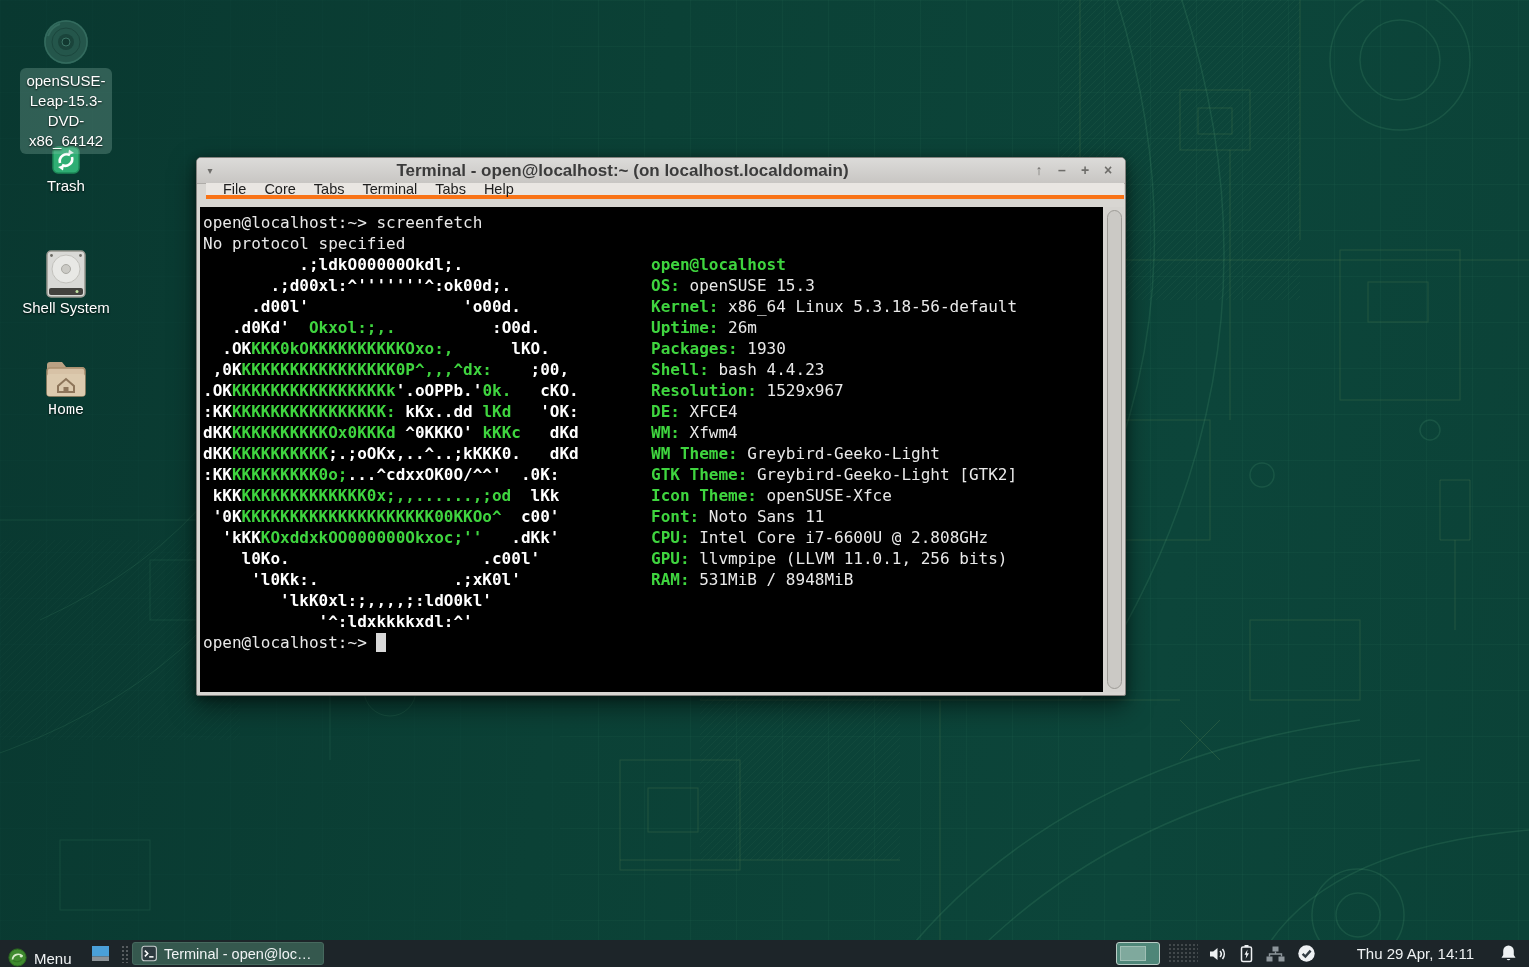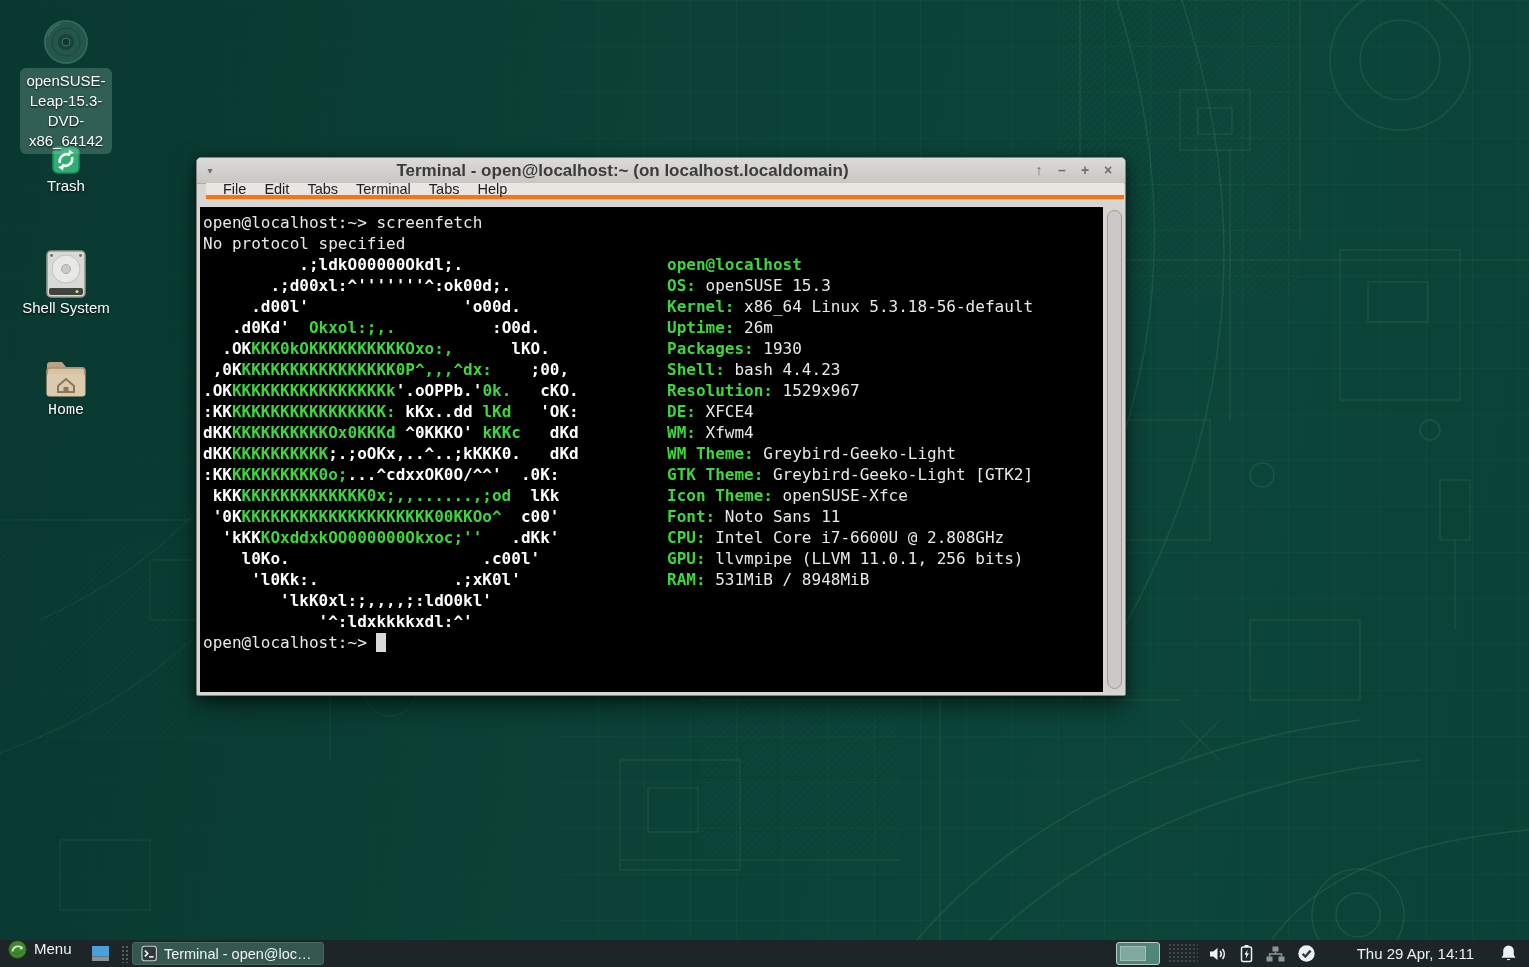--- a/index.html
+++ b/index.html
@@ -47,36 +47,36 @@
     display:flex;align-items:center;padding-left:8px;box-sizing:border-box;margin-left:8px;
   }
   .menu-item{font-size:14.5px;color:#1d1d1d;padding:0 9px;line-height:24px;}
   .term-wrap{position:absolute;left:1px;right:1px;top:49px;bottom:1px;background:#d8d6d2;}
   .term-screen{position:absolute;left:2px;top:0;right:21px;bottom:2px;background:#000;overflow:hidden;}
   .term-pre,.term-info{
     position:absolute;margin:0;white-space:pre;
     font-family:"DejaVu Sans Mono",monospace;font-size:16px;line-height:21px;
   }
   .term-pre{left:3px;top:5px;}
-  .term-info{left:467px;top:47px;}
+  .term-info{left:451px;top:47px;}
   .seg-w{color:#e9e9e9;}
   .seg-W{color:#ffffff;font-weight:bold;}
   .seg-g{color:#3fd53f;font-weight:bold;}
   .seg-cur{background:#d9d9d9;color:#d9d9d9;}
   .scrollbar{position:absolute;top:0;right:0;bottom:2px;width:19px;background:#d5d3cf;}
   .scroll-thumb{
     position:absolute;left:2px;right:2px;top:3px;bottom:3px;
     background:#cbc9c5;border:1px solid #9d9b96;border-radius:8px;
   }
   
   .taskbar{
     position:absolute;left:0;right:0;bottom:0;height:27px;z-index:5;
     background:#1d2529;display:flex;align-items:center;color:#e9edef;
   }
-  .tb-menu{display:flex;align-items:flex-start;gap:7px;padding:0 10px 0 8px;height:100%;}
+  .tb-menu{display:flex;align-items:flex-end;gap:7px;padding:0 10px 0 8px;height:100%;}
   .tb-menu-label{font-size:15px;color:#f0f3f4;}
   .tb-desktop-btn{display:flex;align-items:center;padding:0 8px;height:100%;}
   .tb-handle{
     width:7px;height:18px;margin:0 2px;
     background-image:radial-gradient(rgba(255,255,255,0.25) 1px,transparent 1.2px);
     background-size:4px 4px;
   }
   .tb-task{
     display:flex;align-items:center;gap:7px;height:23px;margin-left:2px;
     width:192px;padding:0 8px;border-radius:3px;
@@ -217,21 +217,21 @@
     <div class="title-text">Terminal - open@localhost:~ (on localhost.localdomain)</div>
     <div class="win-controls" id="win-controls">
         <div class="win-ctl">↑</div>
         <div class="win-ctl">–</div>
         <div class="win-ctl">+</div>
         <div class="win-ctl">×</div>
       </div>
   </div>
   <div class="menubar" id="menubar">
       <div class="menu-item">File</div>
-      <div class="menu-item">Edit</div>
+      <div class="menu-item">Core</div>
       <div class="menu-item">Tabs</div>
       <div class="menu-item">Terminal</div>
       <div class="menu-item">Tabs</div>
       <div class="menu-item">Help</div>
     </div>
   <div class="term-wrap">
     <div class="term-screen">
       <pre class="term-pre" id="term-lines"><span class="seg-w">open@localhost:~&gt; screenfetch</span>
 <span class="seg-w">No protocol specified</span>
 <span class="seg-W">          .;ldkO00000Okdl;.</span>

